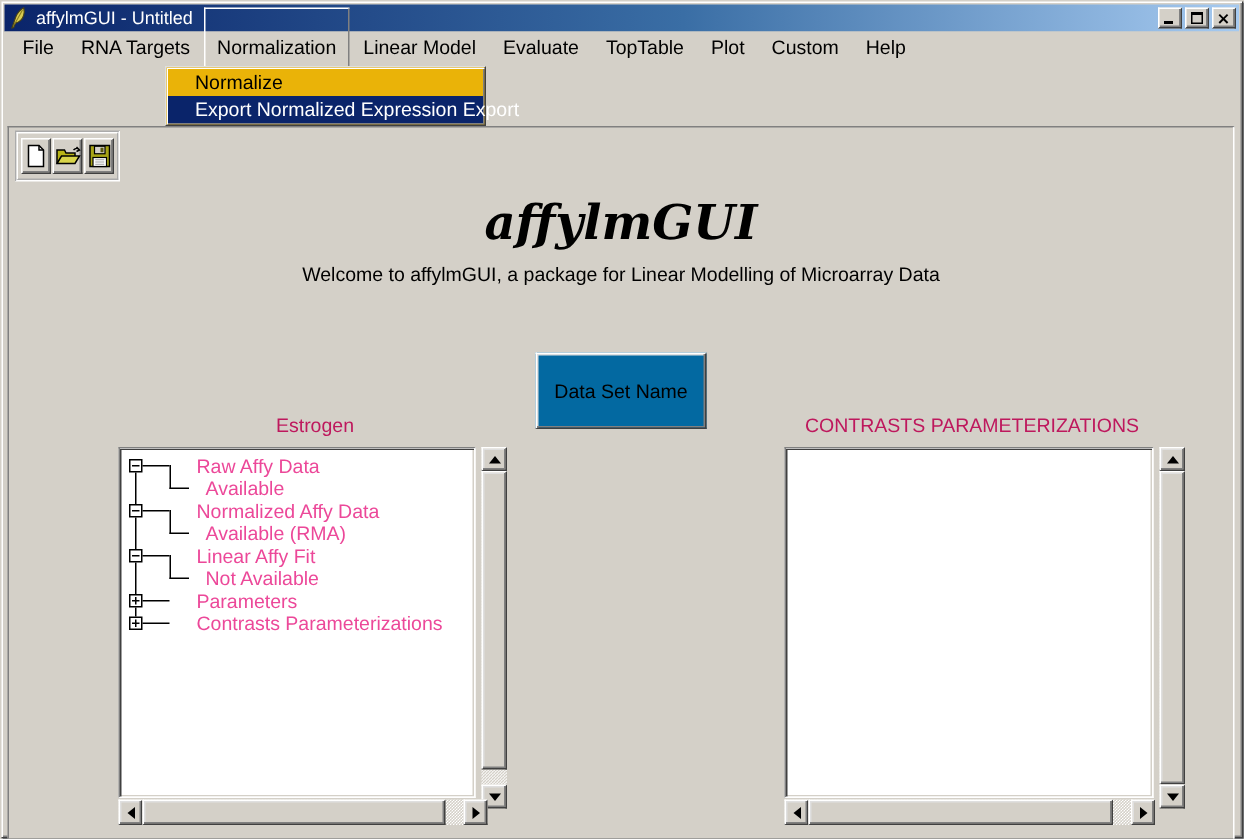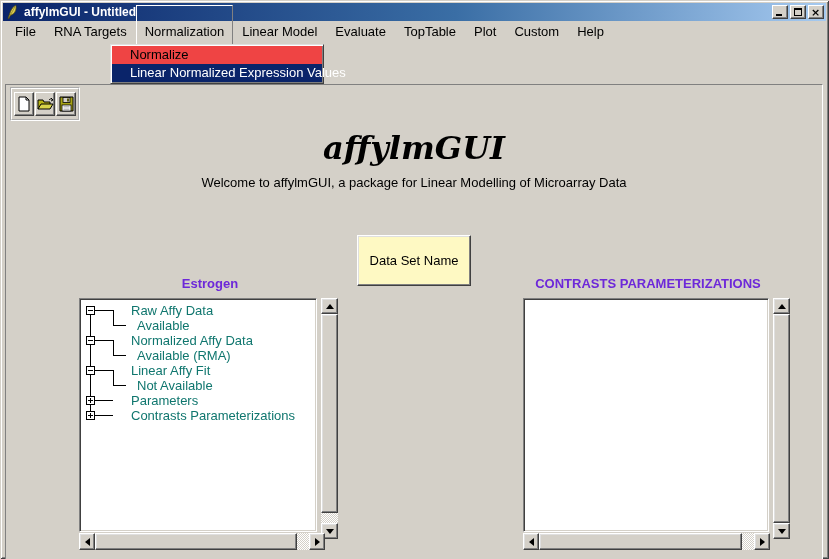--- a/index.html
+++ b/index.html
@@ -16,21 +16,21 @@
                 inset 2px 2px 0 #ffffff, inset -2px -2px 0 #808080;
   }
   
   .titlebar {
     position:absolute; left:3px; top:3px; right:3px; height:18px;
     background:linear-gradient(to right,#0a246a,#3a6ea5 55%,#a6caf0);
     display:flex; align-items:center; padding:0 2px;
   }
   .titlebar .app-icon { width:16px; height:16px; margin-right:3px; flex:0 0 auto; }
   .titlebar .title-text {
-    color:#ffffff; font-weight:bold; font-size:12px; line-height:18px;
+    color:#ffffff; font-weight:normal; font-size:12px; line-height:18px;
     white-space:nowrap; flex:1 1 auto;
   }
   .win-btns { display:flex; gap:2px; flex:0 0 auto; }
   .win-btn {
     width:16px; height:14px; background:#d4d0c8; position:relative;
     border:1px solid; border-color:#ffffff #404040 #404040 #ffffff;
     box-shadow: inset -1px -1px 0 #808080;
   }
   .glyph-min { position:absolute; left:3px; bottom:2px; width:6px; height:2px; background:#000; }
   .glyph-max { position:absolute; left:3px; top:2px; width:8px; height:8px; border:1px solid #000; border-top-width:2px; }
@@ -57,58 +57,58 @@
   }
   .tool-btn {
     width:20px; height:24px; background:#d4d0c8;
     border:1px solid; border-color:#ffffff #404040 #404040 #ffffff;
     box-shadow: inset -1px -1px 0 #808080;
     display:flex; align-items:center; justify-content:center;
   }
   
   .dropdown {
     position:absolute; left:110px; top:44px; width:214px; z-index:50;
-    background:#ef4444; padding:1px;
+    background:#eab308; padding:1px;
     border:1px solid; border-color:#dfdfdf #404040 #404040 #dfdfdf;
     box-shadow: inset 1px 1px 0 #ffffff, inset -1px -1px 0 #808080;
     font-size:13px;
   }
   .dropdown-item { height:18px; line-height:18px; padding-left:18px; color:#000; white-space:nowrap; }
   .dropdown-item.highlighted { background:#0a246a; color:#ffffff; }
   
   .app-title {
     position:absolute; left:0; right:0; top:44px; text-align:center;
     font-family:"DejaVu Serif", serif; font-style:italic; font-weight:bold;
     font-size:32px; color:#000;
   }
   .app-subtitle {
     position:absolute; left:0; right:0; top:90px; text-align:center;
     font-size:13px; color:#000;
   }
   .dataset-btn-wrap { position:absolute; left:0; right:0; top:150px; text-align:center; }
   .dataset-btn {
-    display:inline-block; background:#fef9c3; font-size:13px; padding:17px 12px;
+    display:inline-block; background:#0369a1; font-size:13px; padding:17px 12px;
     border:1px solid; border-color:#ffffff #404040 #404040 #ffffff;
     box-shadow: inset -1px -1px 0 #808080, inset 1px 1px 0 #dfdfdf;
     color:#000;
   }
   
-  .panel-header { position:absolute; top:191px; font-weight:bold; font-size:13px; text-align:center; color:#6d28d9; }
+  .panel-header { position:absolute; top:191px; font-weight:normal; font-size:13px; text-align:center; color:#be185d; }
   .panel-header.left { left:73px; width:262px; }
   .panel-header.right { left:511px; width:262px; }
   .sunken-box {
     position:absolute; background:#ffffff;
     border:1px solid; border-color:#808080 #ffffff #ffffff #808080;
     box-shadow: inset 1px 1px 0 #404040, inset -1px -1px 0 #d4d0c8;
     overflow:hidden;
   }
   .tree-box { left:73px; top:213px; width:238px; height:234px; }
   .list-box { left:517px; top:213px; width:246px; height:234px; }
   
-  .tree { position:relative; width:100%; height:100%; padding-top:4px; font-size:13px; color:#0f766e; }
+  .tree { position:relative; width:100%; height:100%; padding-top:4px; font-size:13px; color:#ec4899; }
   .tree-row { position:relative; height:15px; line-height:15px; white-space:nowrap; }
   .tree-label.parent { position:absolute; left:51px; top:0; }
   .tree-label.child { position:absolute; left:57px; top:0; }
   .expander {
     position:absolute; left:6px; top:3px; width:9px; height:9px;
     background:#fff; border:1px solid #000;
   }
   .expander .h { position:absolute; left:1px; top:3px; width:5px; height:1px; background:#000; }
   .expander .v { position:absolute; left:3px; top:1px; width:1px; height:5px; background:#000; }
   .stub { position:absolute; left:15px; top:7px; width:18px; height:1px; background:#000; }
@@ -329,16 +329,16 @@
       </span>
       <span class="sb-btn sb-right raised">
           <span class="tri right"></span>
         </span>
     </div>
 
   </div>
 
   <div class="dropdown">
     <div class="dropdown-item">Normalize</div>
-    <div class="dropdown-item highlighted">Linear Normalized Expression Values</div>
+    <div class="dropdown-item highlighted">Export Normalized Expression Export</div>
   </div>
 
 </div>
 
 </body></html>

